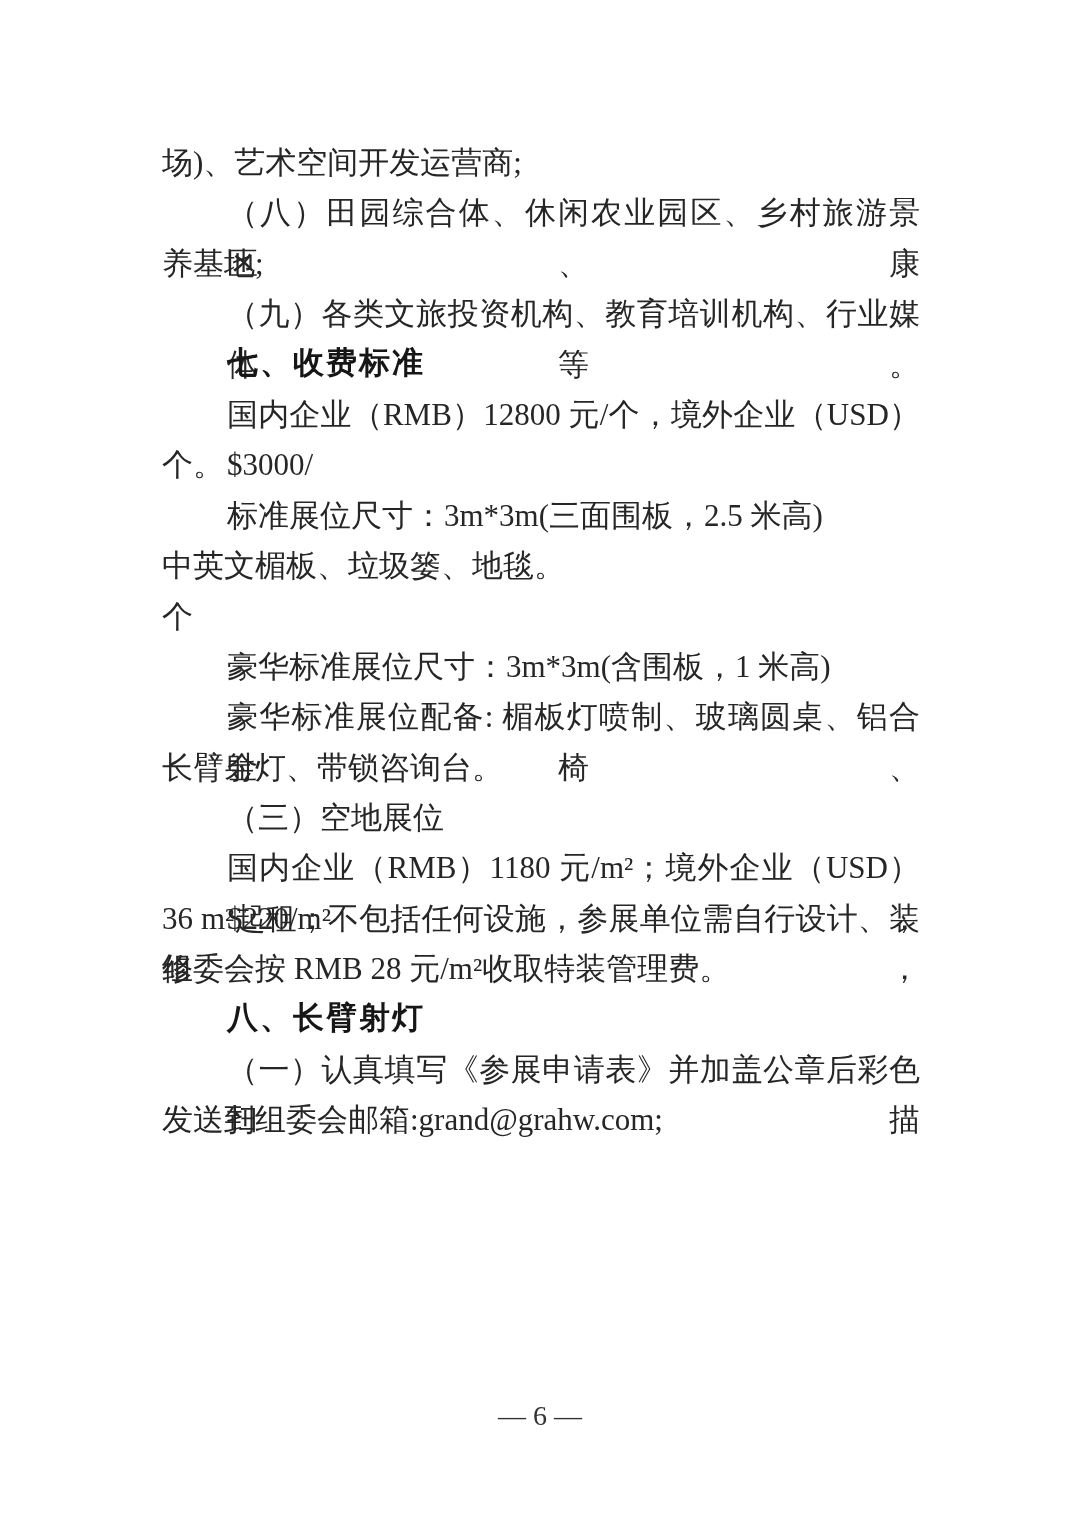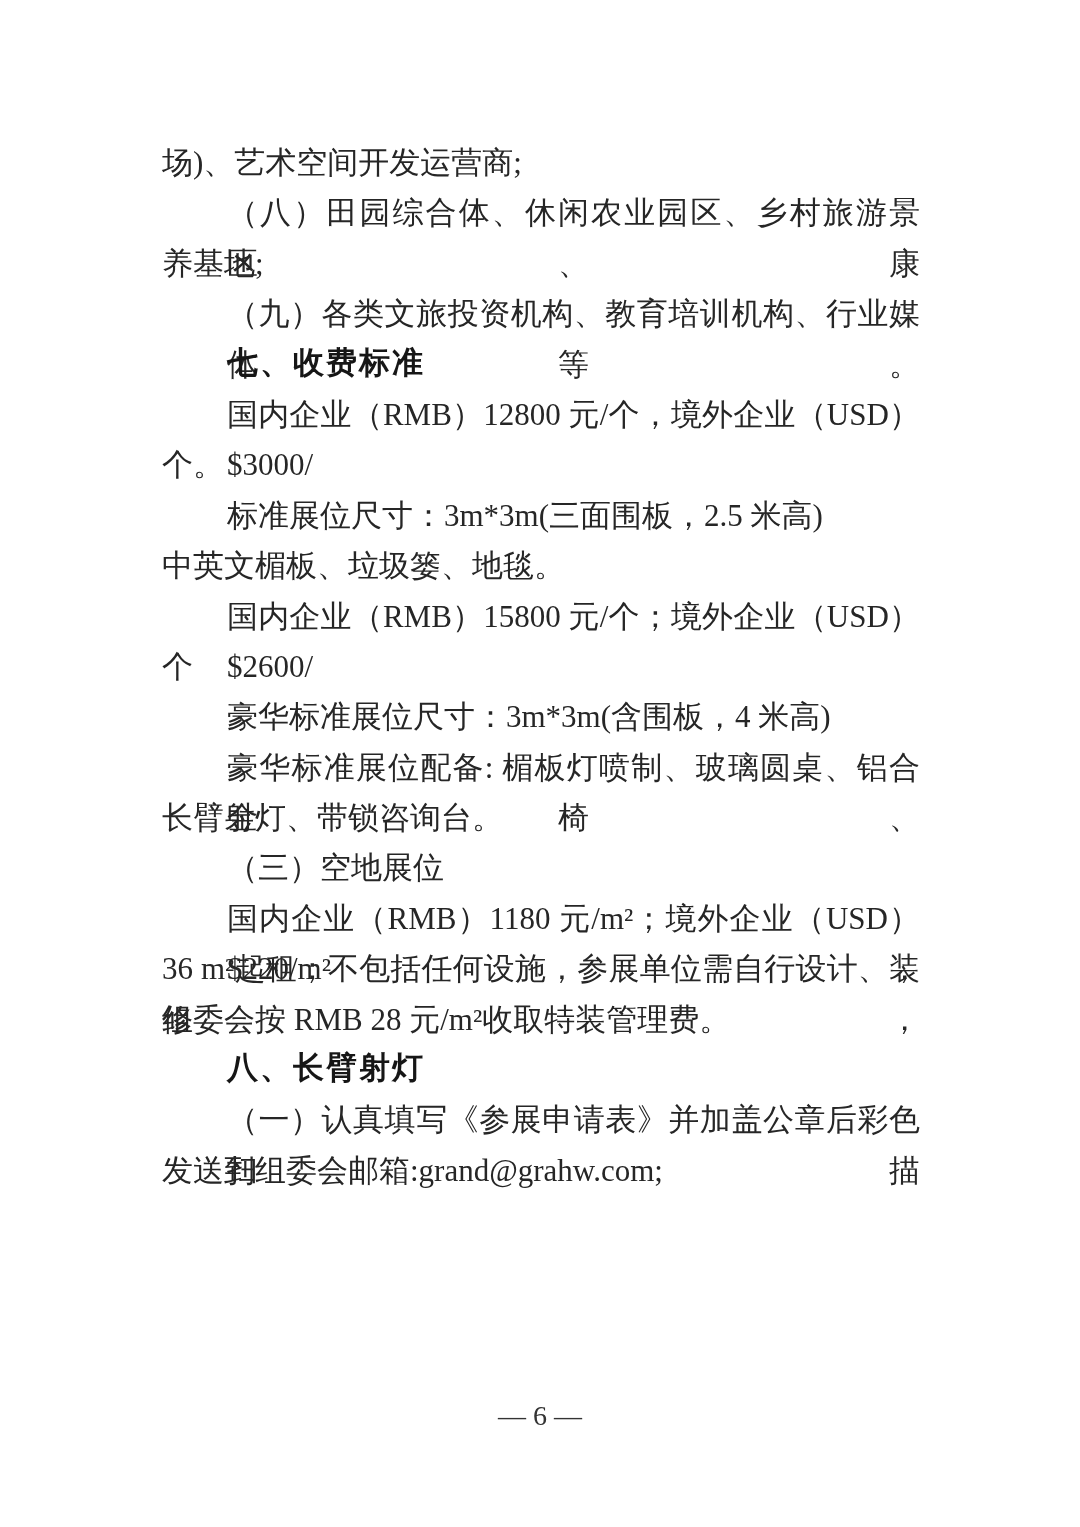--- a/index.html
+++ b/index.html
@@ -71,23 +71,22 @@
   <div class="doc-body">
     <div class="line">场)、艺术空间开发运营商;</div>
     <div class="line indent fill">（八）田园综合体、休闲农业园区、乡村旅游景区、康</div>
     <div class="line">养基地;</div>
     <div class="line indent fill">（九）各类文旅投资机构、教育培训机构、行业媒体等。</div>
     <div class="line indent heading">七、收费标准</div>
     <div class="line indent fill">国内企业（RMB）12800 元/个，境外企业（USD）$3000/</div>
     <div class="line">个。</div>
     <div class="line indent">标准展位尺寸：3m*3m(三面围板，2.5 米高)</div>
     <div class="line">中英文楣板、垃圾篓、地毯。</div>
-    <div class="line indent fill">国内企业（RMB）15800 元/个；境外企业（USD）$2600/</div>
     <div class="line">个</div>
-    <div class="line indent">豪华标准展位尺寸：3m*3m(含围板，4 米高)</div>
+    <div class="line indent">豪华标准展位尺寸：3m*3m(含围板，1 米高)</div>
     <div class="line indent fill">豪华标准展位配备: 楣板灯喷制、玻璃圆桌、铝合金椅、</div>
     <div class="line">长臂射灯、带锁咨询台。</div>
     <div class="line indent">（三）空地展位</div>
     <div class="line indent fill">国内企业（RMB）1180 元/m²；境外企业（USD）$220/m²，</div>
     <div class="line fill">36 m²起租；不包括任何设施，参展单位需自行设计、装修，</div>
     <div class="line">组委会按 RMB 28 元/m²收取特装管理费。</div>
     <div class="line indent heading">八、长臂射灯</div>
     <div class="line indent fill">（一）认真填写《参展申请表》并加盖公章后彩色扫描</div>
     <div class="line">发送到组委会邮箱:grand@grahw.com;</div>
   </div>

